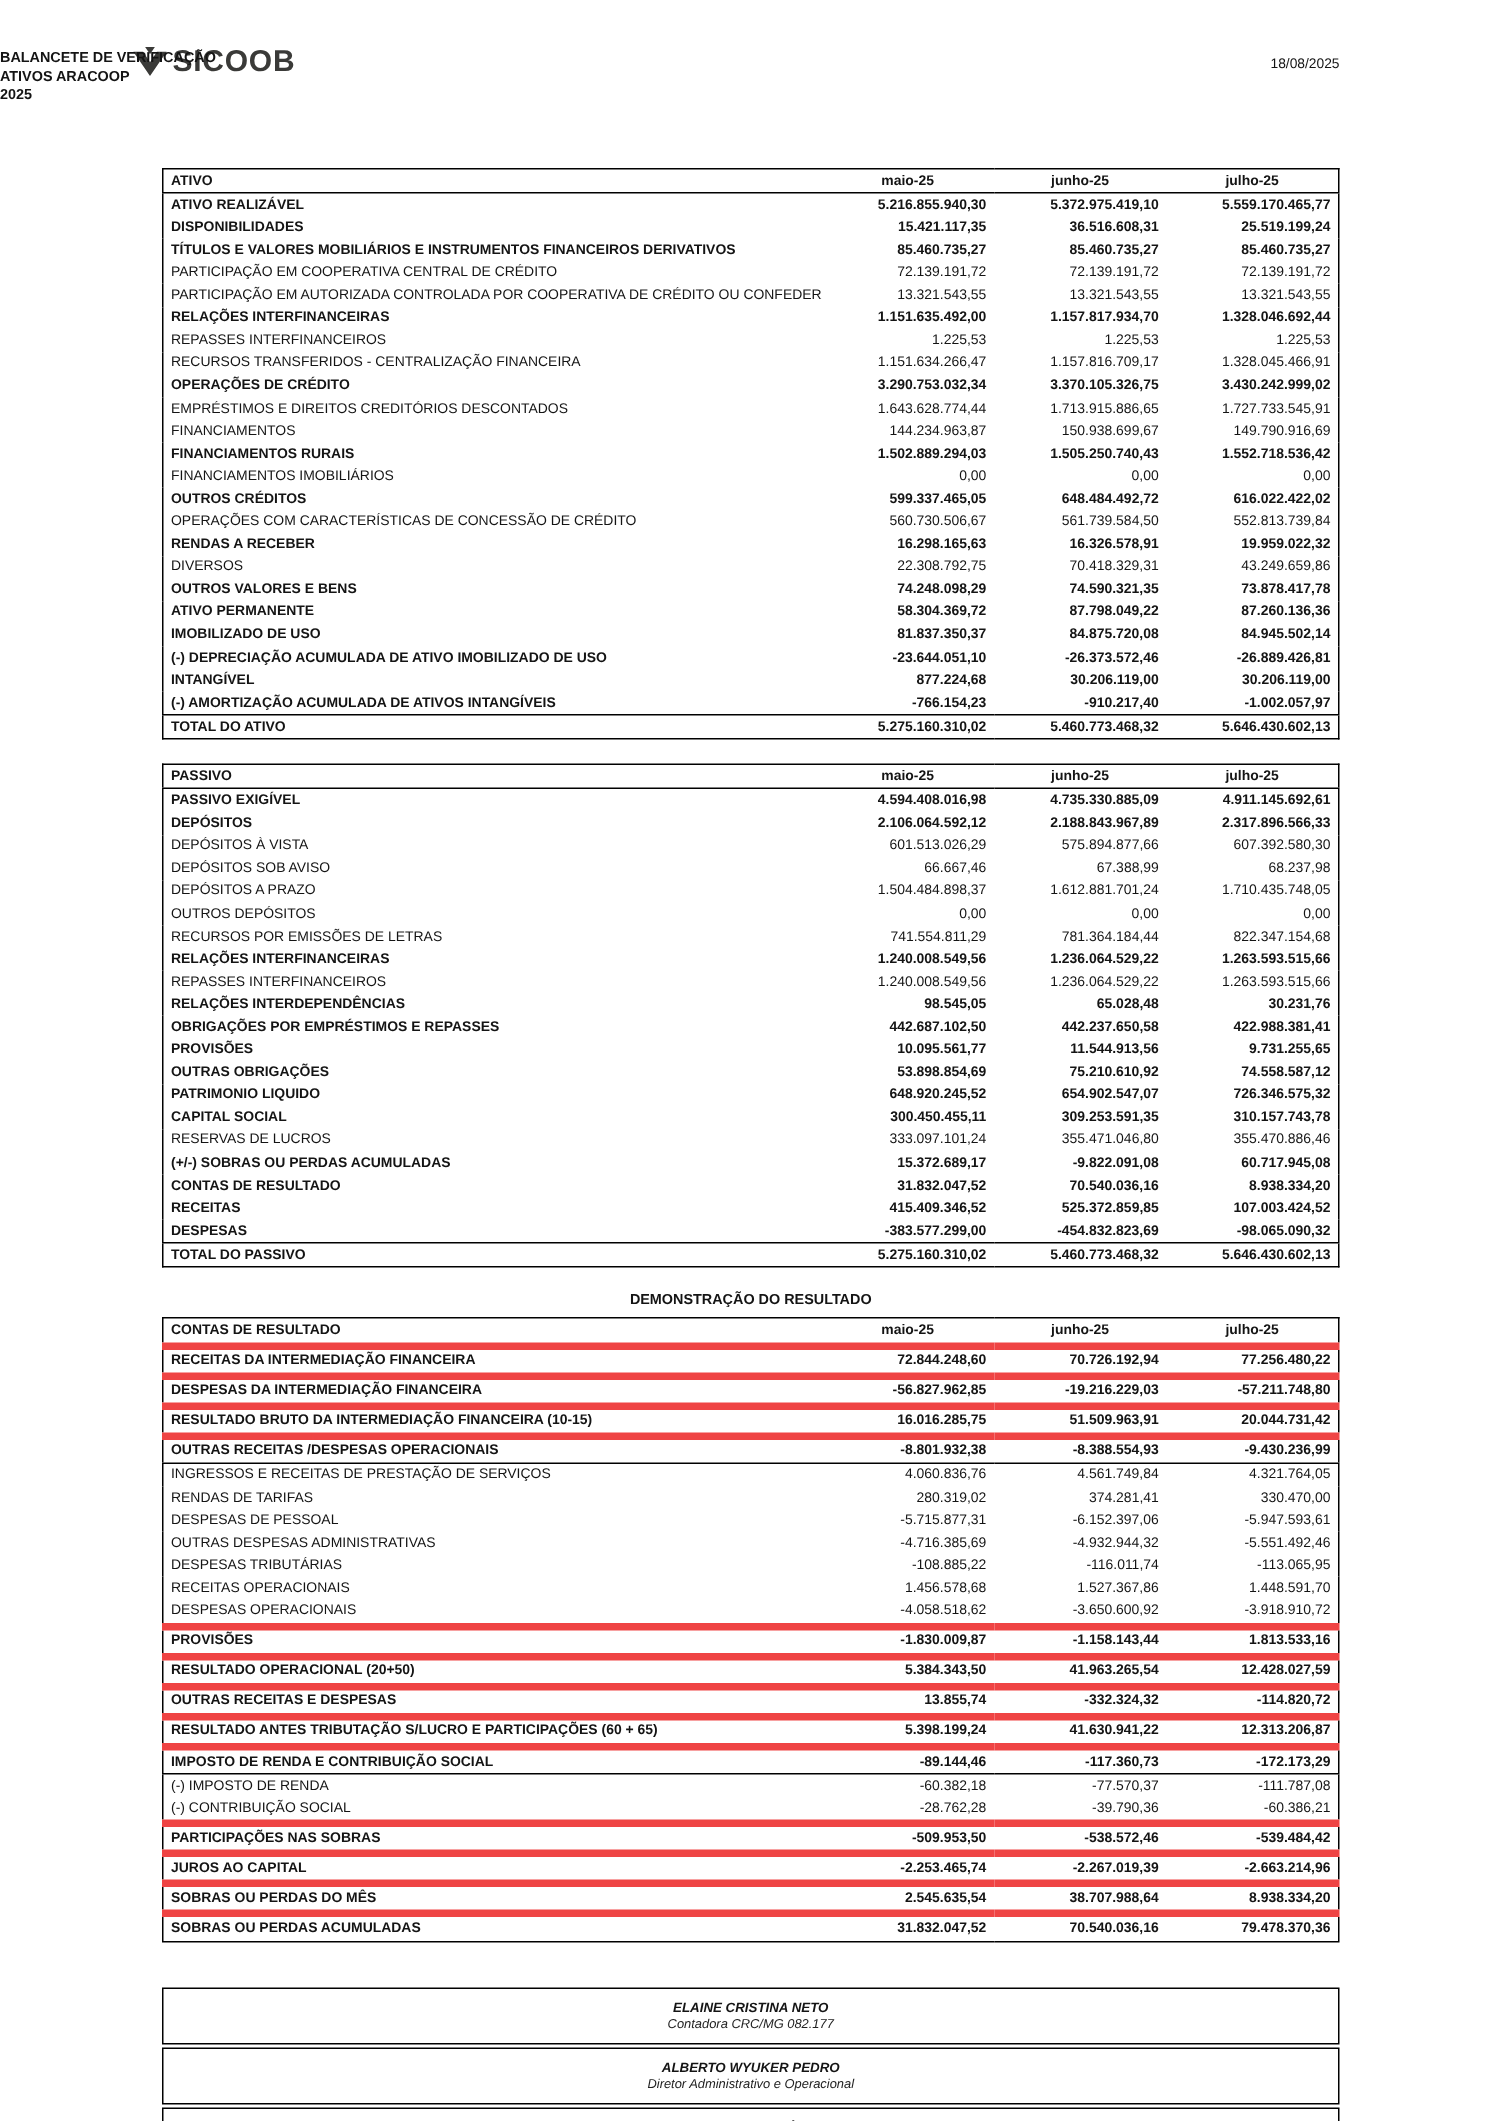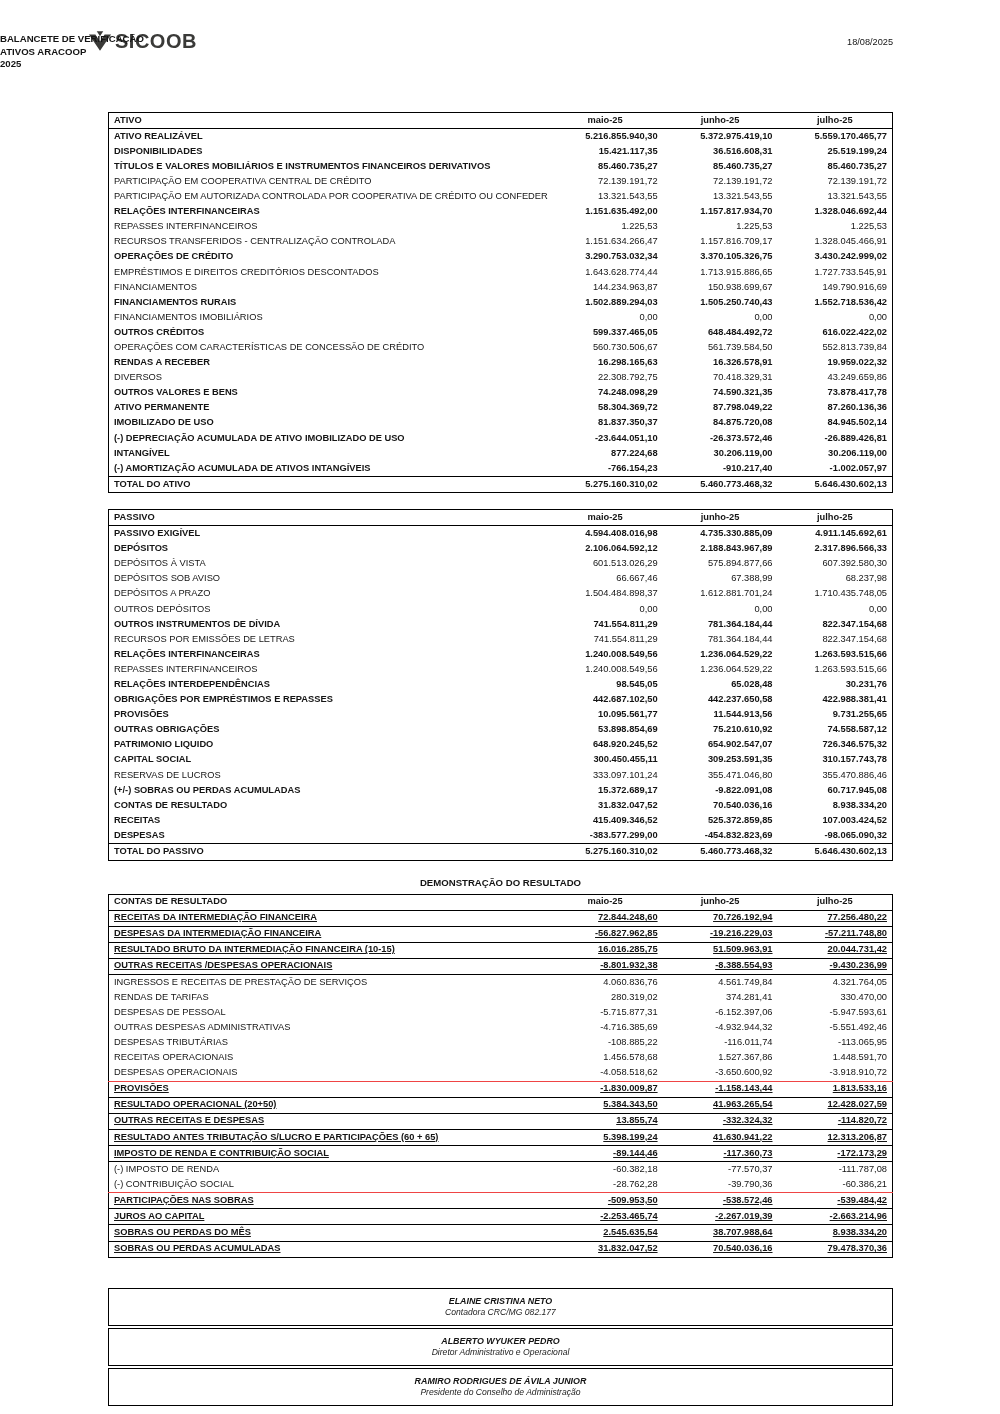--- a/index.html
+++ b/index.html
@@ -22,21 +22,21 @@
   col.c-lbl { width: 56%; }
   col.c-val { width: 14.66%; }
   th, td { font-size: 9.3px; line-height: 11.9px; padding: 1.6px 5px; white-space: nowrap; overflow: hidden; }
   thead tr { border-bottom: 1px solid #000; }
   th.lbl { text-align: left; font-weight: bold; }
   th.colh { text-align: center; font-weight: bold; }
   td.lbl { text-align: left; }
   td.val { text-align: right; }
   tr.b { font-weight: bold; margin-top: 28px; }
   tr.total { border-top: 1px solid #000; }
-  tr.rule { border-top: 1px solid #ef4444; border-bottom: 1px solid #000; text-decoration: underline; }
+  tr.rule { border-top: 5px solid #ef4444; border-bottom: 1px solid #000; }
 
   .section-title { text-align: center; font-weight: bold; font-size: 9.6px; margin: 12px 0 6px 0; }
 
   .signatures { display: flex; gap: 2px; margin-top: 30px; flex-direction: column; }
   .sig { flex: 1; border: 1px solid #000; text-align: center; padding: 6px 4px 7px; }
   .sig .name { font-weight: bold; font-style: italic; font-size: 8.9px; line-height: 12px; }
   .sig .role { font-style: italic; font-size: 8.6px; line-height: 11px; color: #222; }
 </style>
 </head>
 <body>
@@ -113,21 +113,21 @@
             <td class="val">1.157.817.934,70</td>
             <td class="val">1.328.046.692,44</td>
           </tr>
           <tr class="">
             <td class="lbl">REPASSES INTERFINANCEIROS</td>
             <td class="val">1.225,53</td>
             <td class="val">1.225,53</td>
             <td class="val">1.225,53</td>
           </tr>
           <tr class="">
-            <td class="lbl">RECURSOS TRANSFERIDOS - CENTRALIZAÇÃO CONTROLADA</td>
+            <td class="lbl">RECURSOS TRANSFERIDOS - CENTRALIZAÇÃO FINANCEIRA</td>
             <td class="val">1.151.634.266,47</td>
             <td class="val">1.157.816.709,17</td>
             <td class="val">1.328.045.466,91</td>
           </tr>
           <tr class="b">
             <td class="lbl">OPERAÇÕES DE CRÉDITO</td>
             <td class="val">3.290.753.032,34</td>
             <td class="val">3.370.105.326,75</td>
             <td class="val">3.430.242.999,02</td>
           </tr>
@@ -268,26 +268,20 @@
             <td class="lbl">DEPÓSITOS A PRAZO</td>
             <td class="val">1.504.484.898,37</td>
             <td class="val">1.612.881.701,24</td>
             <td class="val">1.710.435.748,05</td>
           </tr>
           <tr class="">
             <td class="lbl">OUTROS DEPÓSITOS</td>
             <td class="val">0,00</td>
             <td class="val">0,00</td>
             <td class="val">0,00</td>
-          </tr>
-          <tr class="b">
-            <td class="lbl">OUTROS INSTRUMENTOS DE DÍVIDA</td>
-            <td class="val">741.554.811,29</td>
-            <td class="val">781.364.184,44</td>
-            <td class="val">822.347.154,68</td>
           </tr>
           <tr class="">
             <td class="lbl">RECURSOS POR EMISSÕES DE LETRAS</td>
             <td class="val">741.554.811,29</td>
             <td class="val">781.364.184,44</td>
             <td class="val">822.347.154,68</td>
           </tr>
           <tr class="b">
             <td class="lbl">RELAÇÕES INTERFINANCEIRAS</td>
             <td class="val">1.240.008.549,56</td>

